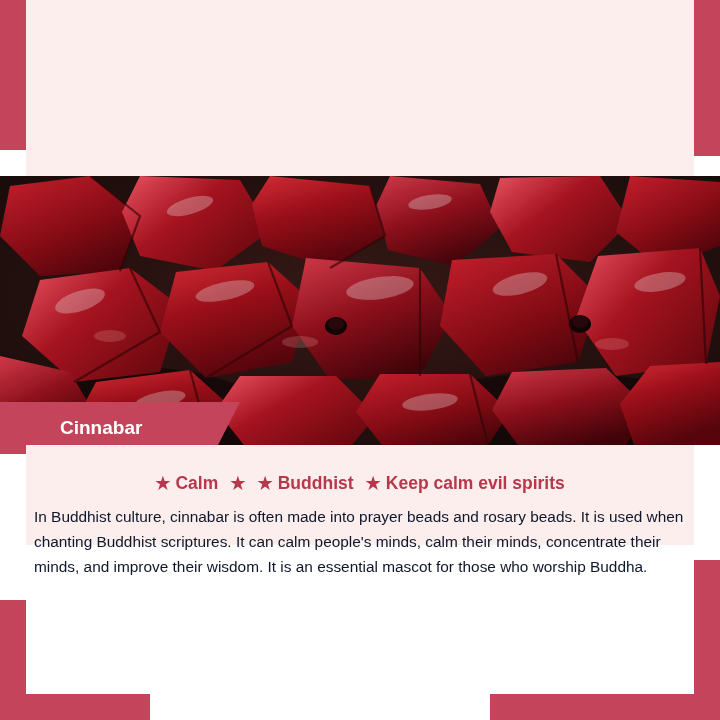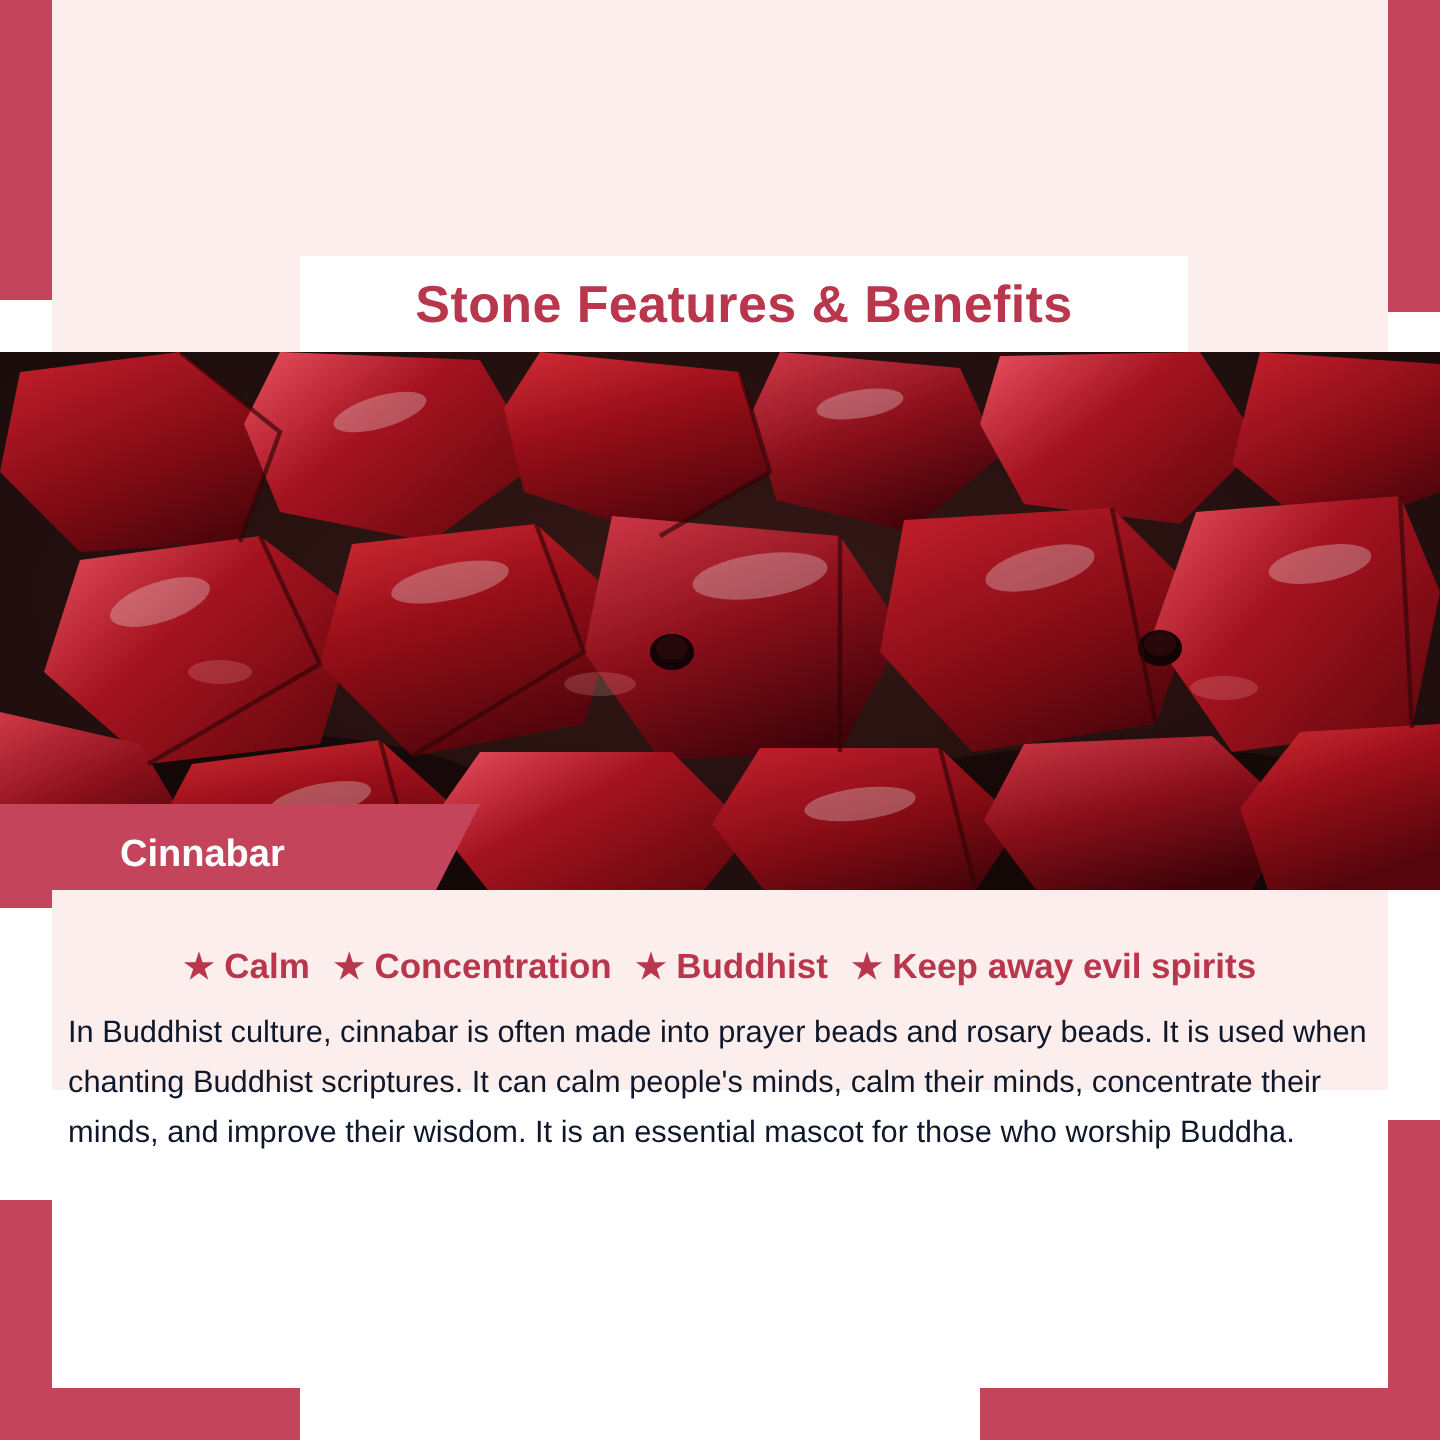--- a/index.html
+++ b/index.html
@@ -190,23 +190,20 @@
   <div class="corner-tr"></div>
   <div class="corner-tr-h"></div>
   <div class="corner-bl"></div>
   <div class="corner-bl-h"></div>
   <div class="corner-br"></div>
   <div class="corner-br-h"></div>
 
   <div class="top-band"></div>
 
 
-  <div class="title-bar">
-    <h1>Stone Features &amp; Benefits</h1>
-  </div>
 
   <div class="hero">
     <svg viewBox="0 0 720 269" preserveAspectRatio="none" aria-hidden="true">
       <defs>
         <radialGradient id="bg" cx="50%" cy="45%" r="75%">
           <stop offset="0%" stop-color="#3a1b18"></stop>
           <stop offset="100%" stop-color="#170b0a"></stop>
         </radialGradient>
         <linearGradient id="s1" x1="0" y1="0" x2="0.4" y2="1">
           <stop offset="0%" stop-color="#e0303a"></stop>
@@ -297,28 +294,27 @@
   </div>
 
   <div class="benefits">
     <div class="benefits-row">
       <div class="benefit">
         <span class="star">★</span>
         <span>Calm</span>
       </div>
       <div class="benefit">
         <span class="star">★</span>
-        <span>Concentration</span>
       </div>
       <div class="benefit">
         <span class="star">★</span>
         <span>Buddhist</span>
       </div>
       <div class="benefit">
         <span class="star">★</span>
-        <span>Keep away evil spirits</span>
+        <span>Keep calm evil spirits</span>
       </div>
     </div>
   </div>
 
   <p class="desc">In Buddhist culture, cinnabar is often made into prayer beads and rosary beads. It is used when chanting Buddhist scriptures. It can calm people's minds, calm their minds, concentrate their minds, and improve their wisdom. It is an essential mascot for those who worship Buddha.</p>
 
 </div>
 
 </body></html>

